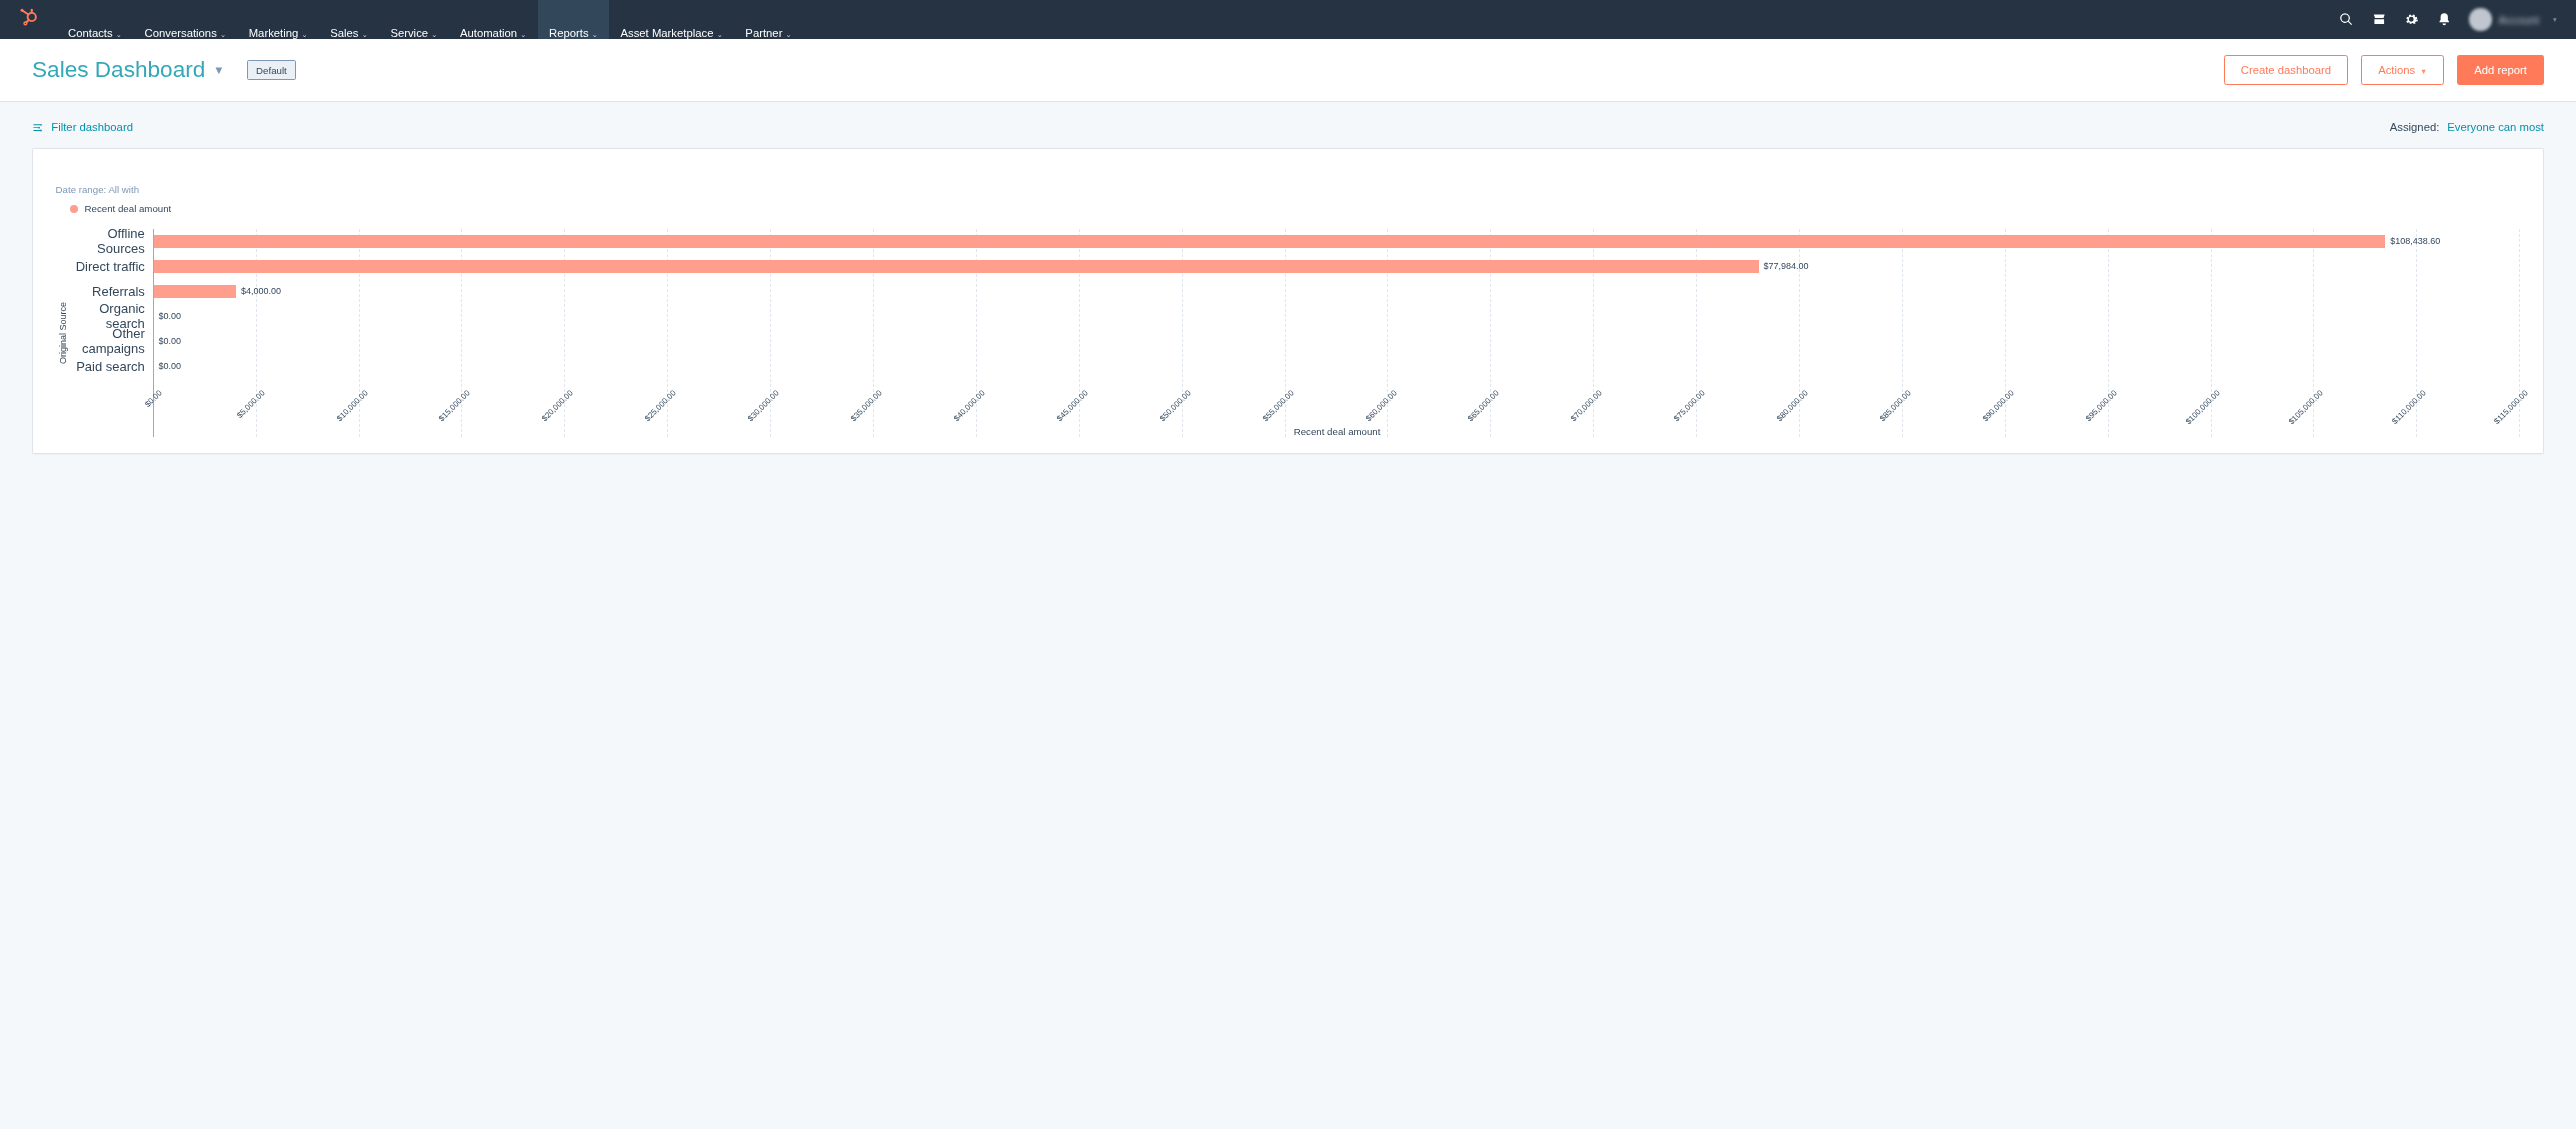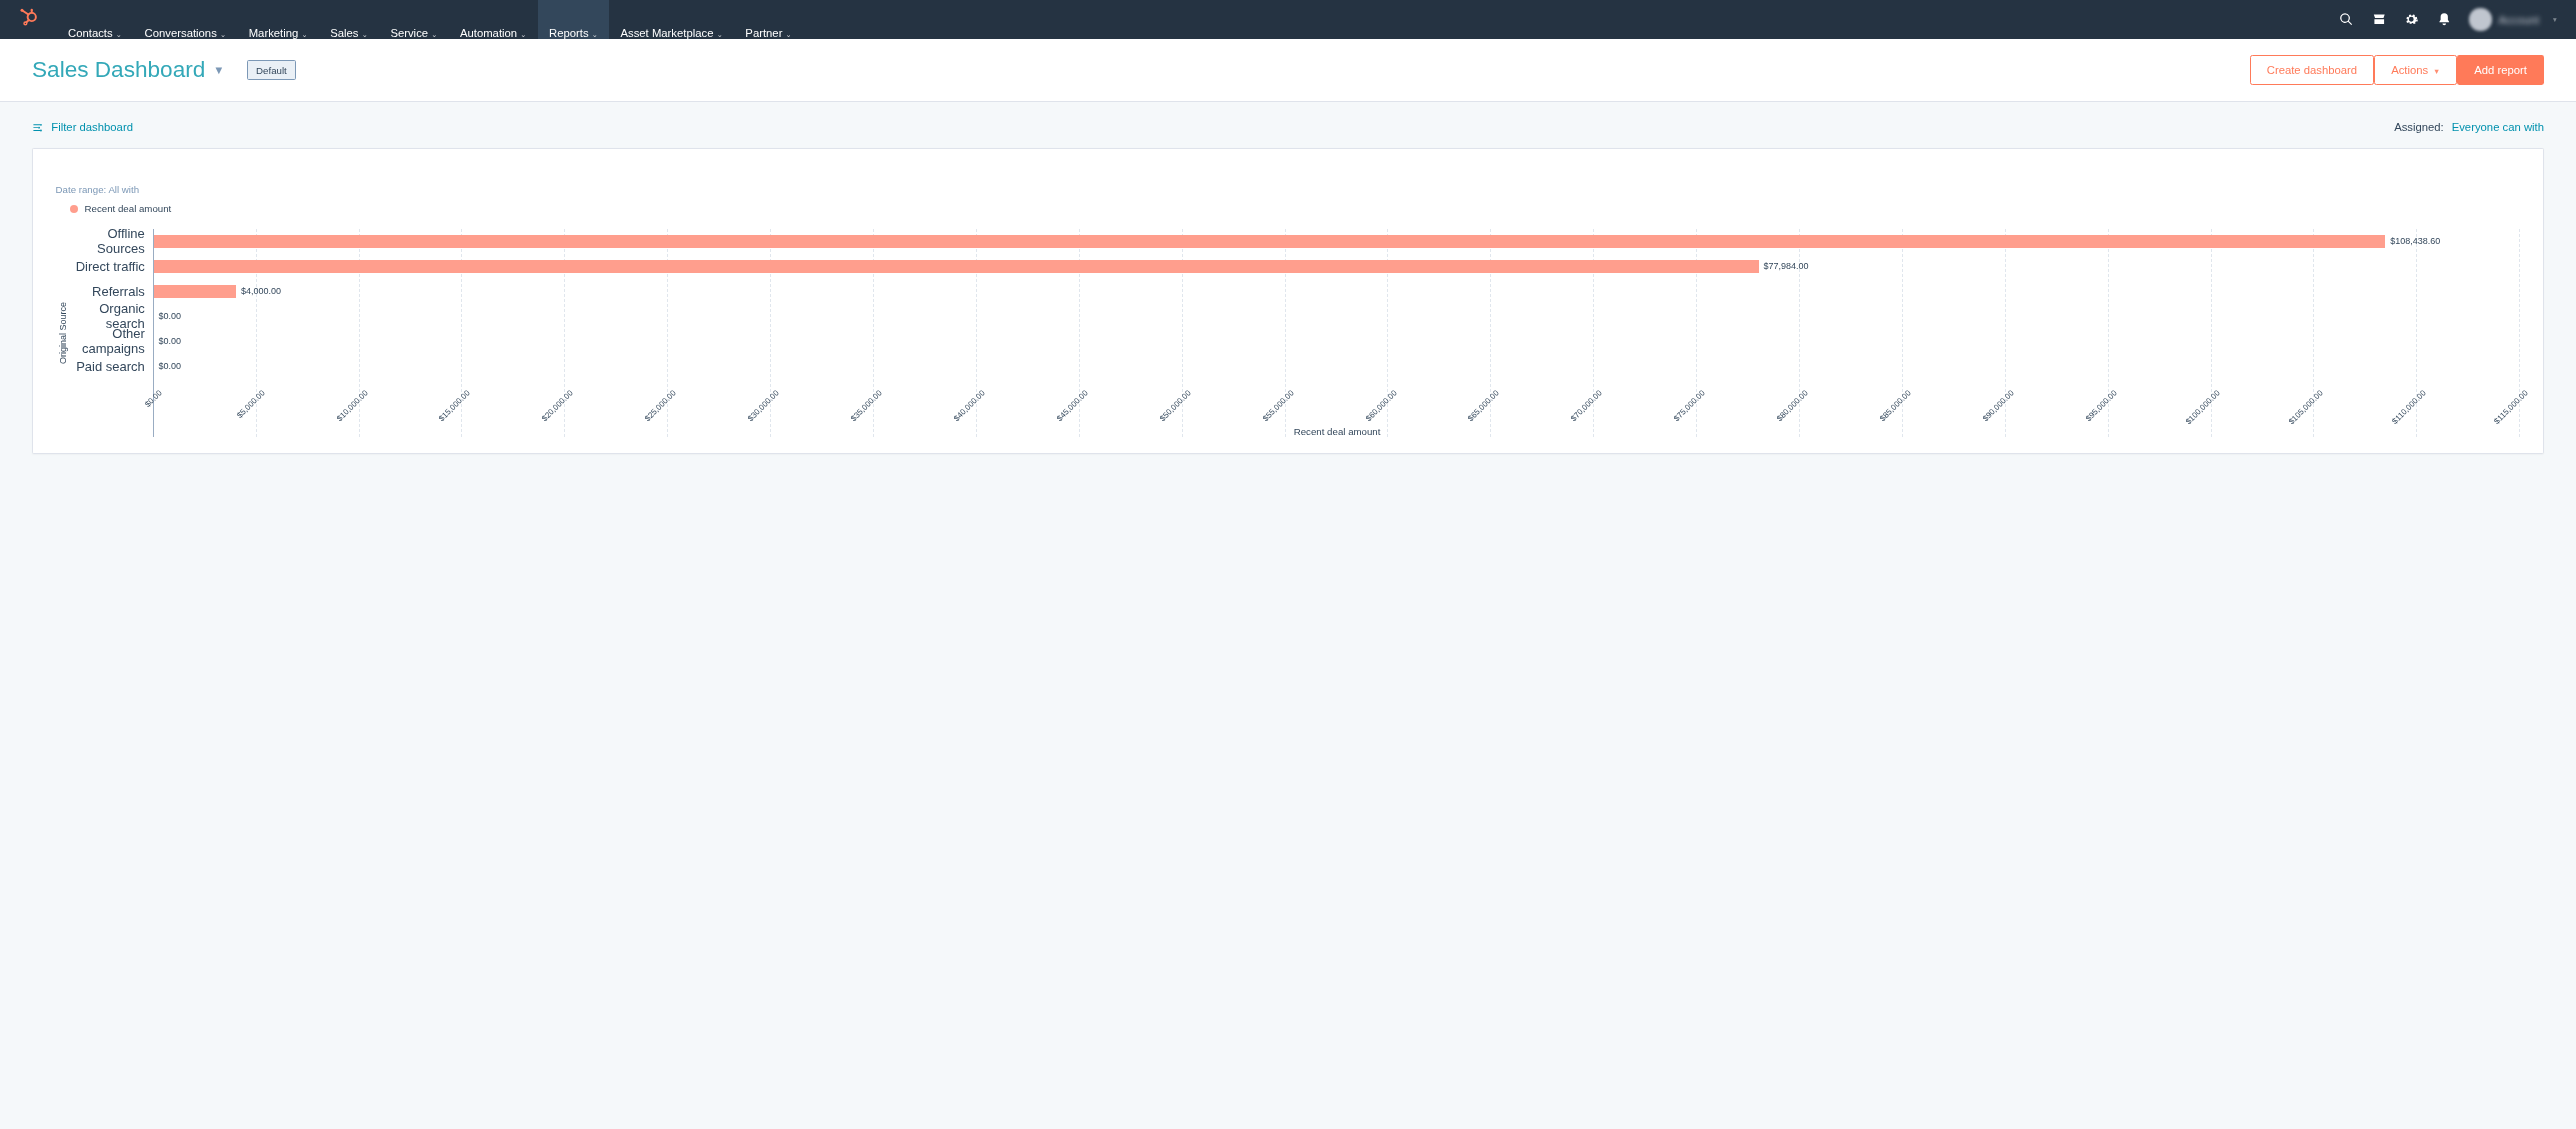--- a/index.html
+++ b/index.html
@@ -27,21 +27,21 @@
   .caret{font-size:7.3px;opacity:.85;}
   .nav-right{margin-left:auto;display:flex;align-items:center;gap:18px;}
   .nav-icon{width:14.5px;height:14.5px;fill:#fff;cursor:pointer;}
   .avatar{width:22.6px;height:22.6px;border-radius:50%;background:#c0c6cf;filter:blur(1.6px);}
   .acct{color:#c0c6cf;font-size:11.3px;filter:blur(2.4px);min-width:48px;}
   
   .subhead{background:#fff;border-bottom:0.8px solid var(--grey-200);padding:16px 32px;display:flex;align-items:center;}
   .dash-title{color:var(--hs-teal);font-size:22.6px;font-weight:500;display:flex;align-items:center;gap:8px;}
   .dash-caret{color:var(--grey-500);font-size:11.3px;}
   .badge-default{border:0.8px solid #7c98b6;background:#eaf0f6;color:var(--grey-700);font-size:9.7px;padding:3.2px 8px;margin-left:22.6px;border-radius:1.6px;}
-  .head-actions{margin-left:auto;display:flex;}
+  .head-actions{margin-left:auto;display:flex;gap:13px;}
   .btn{font-size:11.3px;padding:8px 16px;border-radius:2.4px;cursor:pointer;border:0.8px solid transparent;white-space:nowrap;}
   .btn.outline{background:#fff;border-color:var(--hs-orange);color:var(--hs-orange);}
   .btn.solid{background:var(--hs-orange);color:#fff;}
   .btn .caret{margin-left:4.8px;font-size:7.3px;}
   
   .filters{display:flex;align-items:center;padding:19.4px 32px 14.5px;gap:8px;color:var(--hs-teal-dark);font-size:11.3px;}
   .filters svg{width:11.3px;height:11.3px;fill:var(--hs-teal-dark);}
   .filters .lbl{font-weight:500;}
   .assign{margin-left:auto;color:var(--grey-700);}
   .assign a{color:var(--hs-teal-dark);font-weight:500;margin-left:4.8px;}
@@ -160,21 +160,21 @@
     <svg viewBox="0 0 24 24">
         <path d="M3 5h14v2H3V5zm0 6h10v2H3v-2zm0 6h14v2H3v-2z"></path>
         <circle cx="19" cy="6" r="2"></circle>
         <circle cx="15" cy="12" r="2"></circle>
         <circle cx="19" cy="18" r="2"></circle>
       </svg>
   </span>
   <span class="lbl">Filter dashboard</span>
   <span class="assign">
     <span>Assigned:</span>
-    <a>Everyone can with</a>
+    <a>Everyone can most</a>
   </span>
 </div>
 
 <div class="card">
   <div class="daterange">
     <span>Date range:</span>
     <span>All with</span>
   </div>
   <div class="legend">
     <span class="dot"></span>

